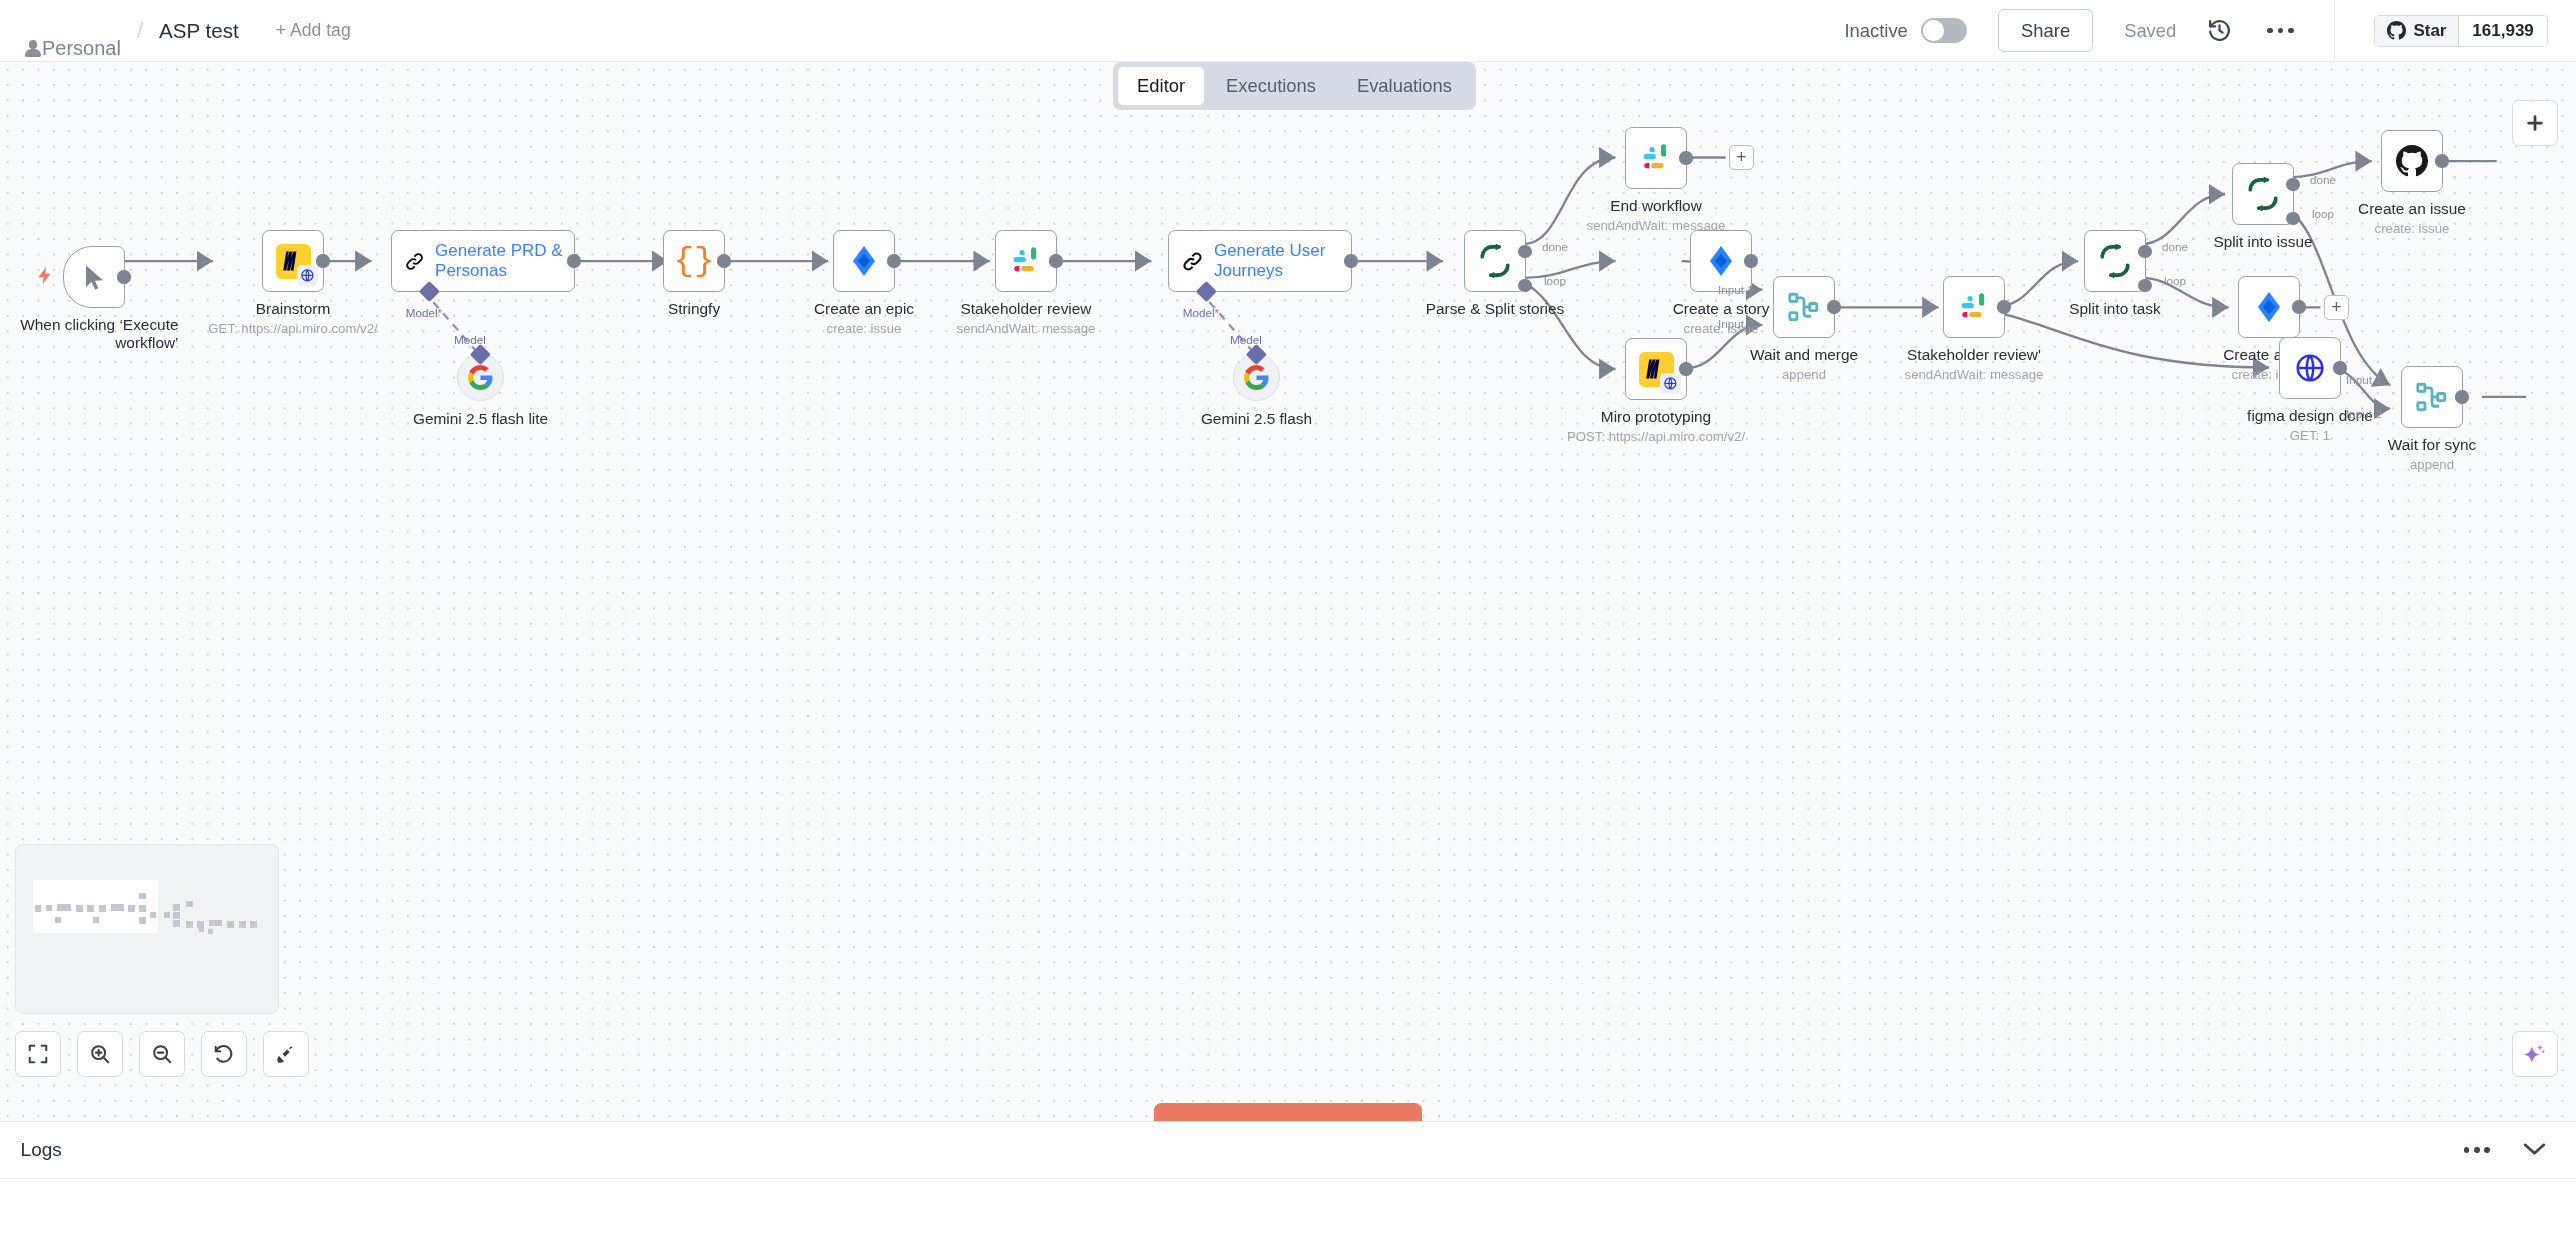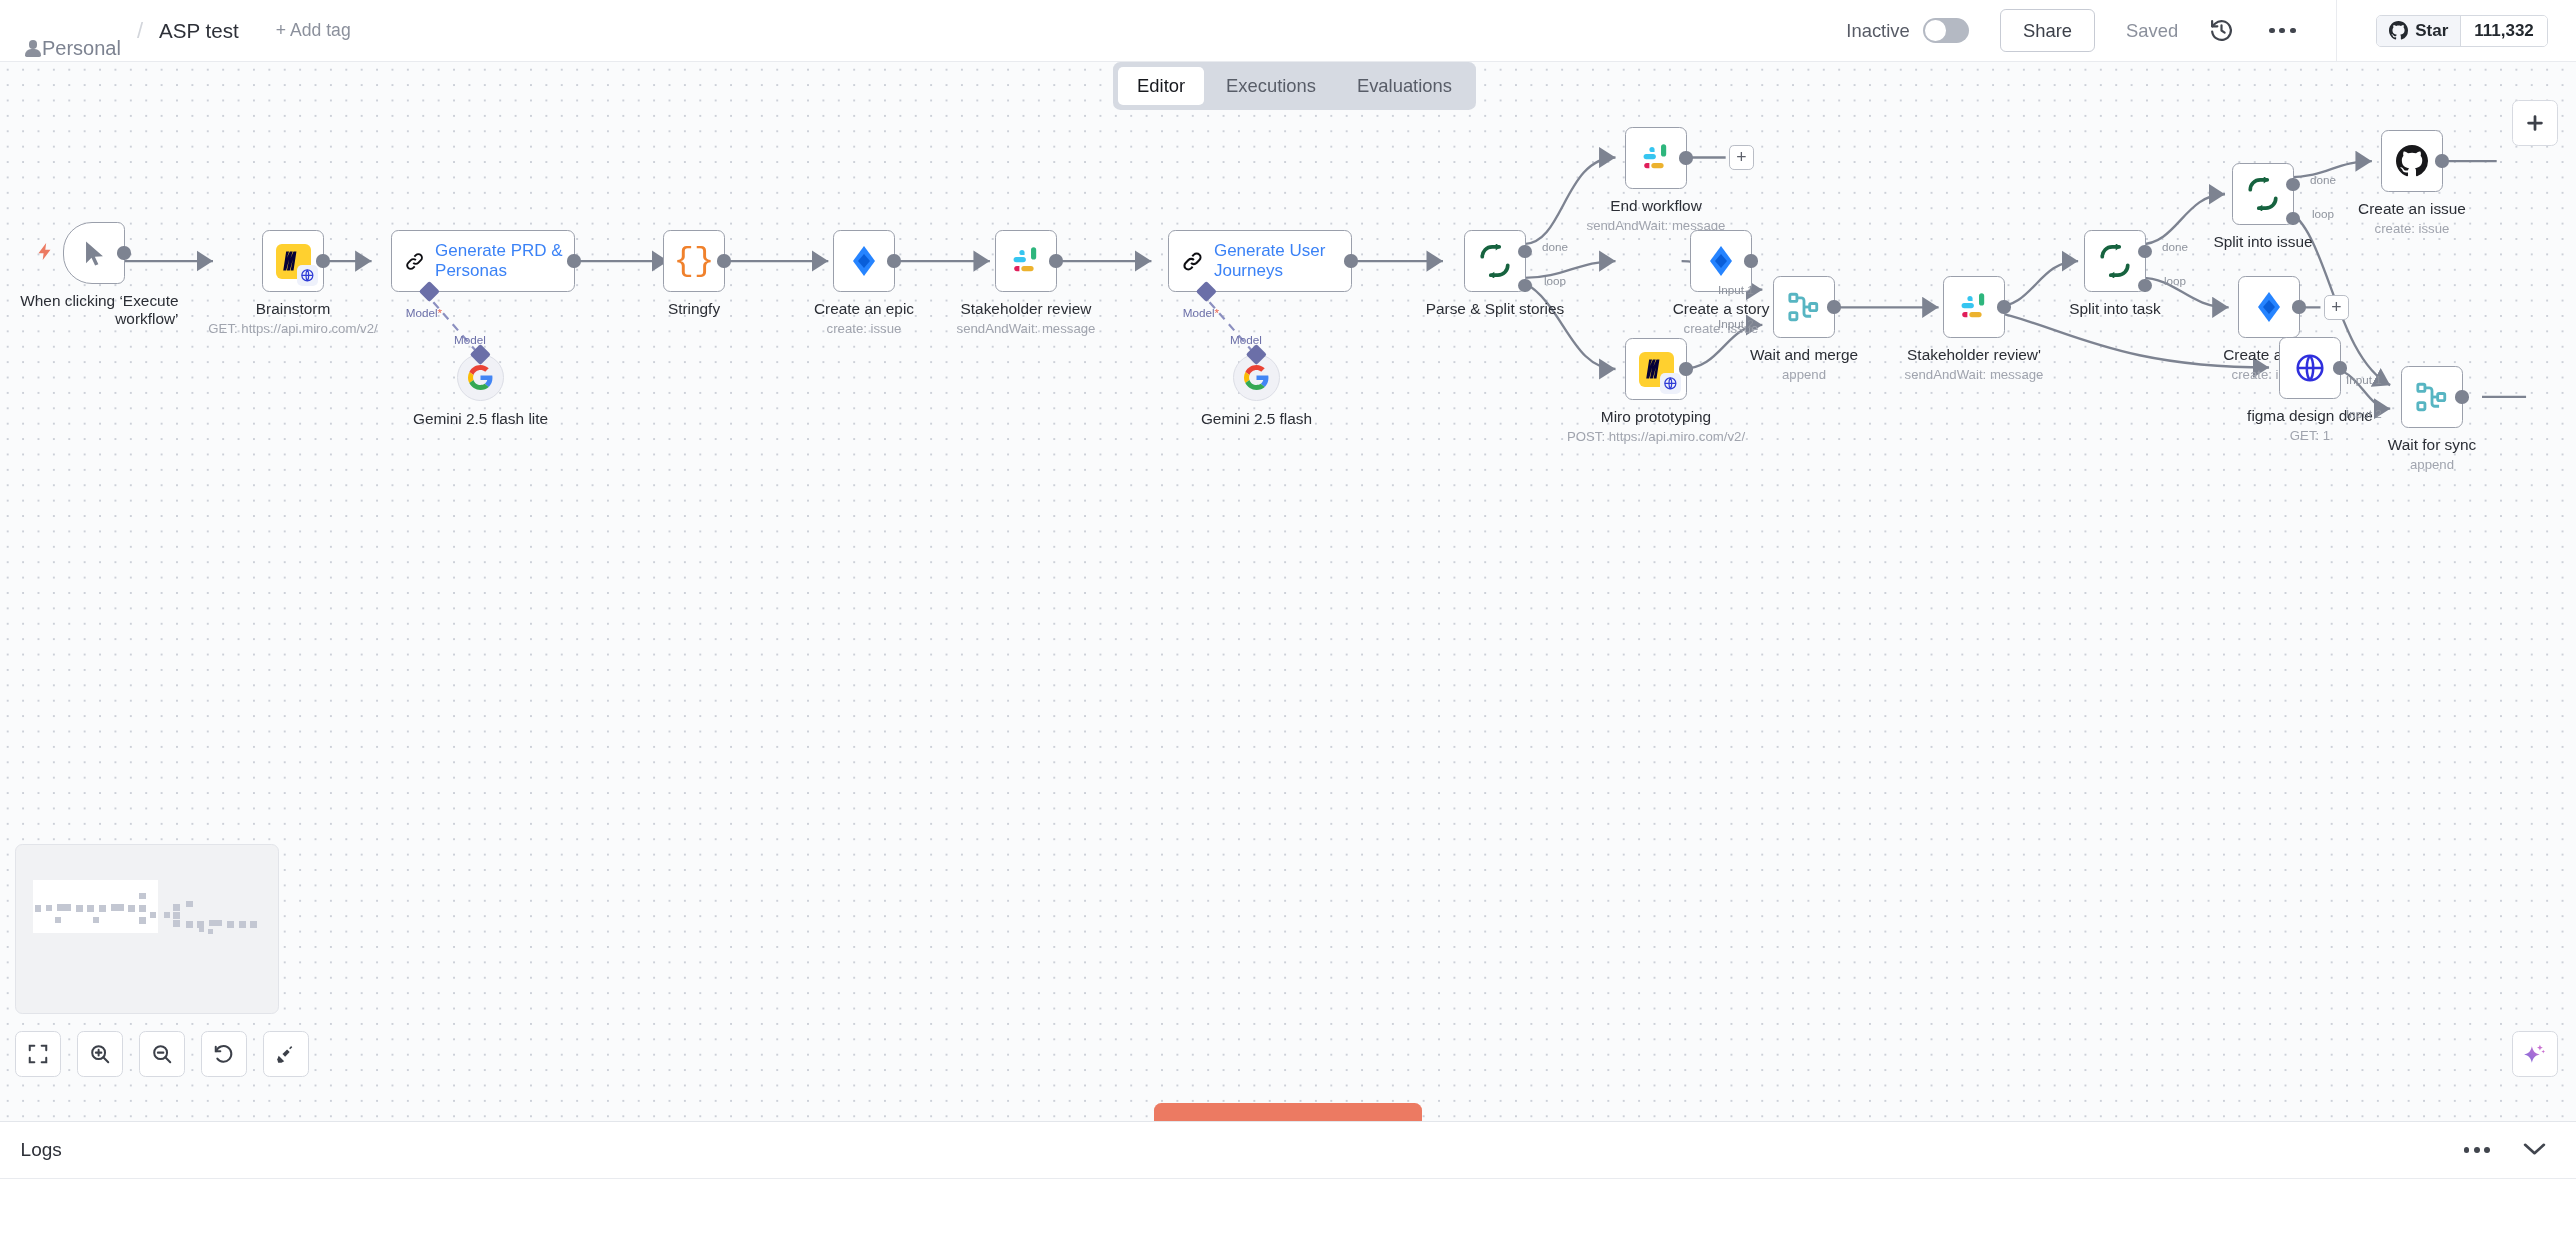--- a/index.html
+++ b/index.html
@@ -221,21 +221,21 @@
         <i></i>
       </span>
     <span class="hdr-divider"></span>
     <span class="gh-group">
       <span class="gh-star">
         <svg width="19" height="19" viewBox="0 0 16 16" fill="#24292f">
           <path d="M8 0C3.58 0 0 3.58 0 8c0 3.54 2.29 6.53 5.47 7.59.4.07.55-.17.55-.38 0-.19-.01-.82-.01-1.49-2.01.37-2.53-.49-2.69-.94-.09-.23-.48-.94-.82-1.13-.28-.15-.68-.52-.01-.53.63-.01 1.08.58 1.23.82.72 1.21 1.87.87 2.33.66.07-.52.28-.87.51-1.07-1.78-.2-3.64-.89-3.64-3.95 0-.87.31-1.59.82-2.15-.08-.2-.36-1.02.08-2.12 0 0 .67-.21 2.2.82.64-.18 1.32-.27 2-.27s1.36.09 2 .27c1.53-1.04 2.2-.82 2.2-.82.44 1.1.16 1.92.08 2.12.51.56.82 1.27.82 2.15 0 3.07-1.87 3.75-3.65 3.95.29.25.54.73.54 1.48 0 1.07-.01 1.93-.01 2.2 0 .21.15.46.55.38A8.01 8.01 0 0 0 16 8c0-4.42-3.58-8-8-8z"></path>
         </svg>
         <span>Star</span>
       </span>
-      <span class="gh-count">111,332</span>
+      <span class="gh-count">161,939</span>
     </span>
   </div>
 </div>
 
 <div class="tabs">
   <div class="tab active">Editor</div>
   <div class="tab">Executions</div>
   <div class="tab">Evaluations</div>
 </div>
 
@@ -291,21 +291,21 @@
 
       <line x1="3380" y1="456" x2="3440" y2="456"></line>
     </g>
 
     <g stroke="#8b8fc0" stroke-width="3" fill="none" stroke-dasharray="11 9">
       <path d="M577,312 L654,400"></path>
       <path d="M1634,312 L1711,400"></path>
     </g>
   </svg>
 
-  <div class="node" style="left:63px; top:160px;">
+  <div class="node" style="left:63px; top:184px;">
     <div class="nbox trig">
       <svg width="29" height="29" viewBox="0 0 24 24" fill="#7d8391">
         <path d="M5 2 L5 20 L9.5 15.5 L12.5 22 L15.2 20.8 L12.3 14.6 L19 14.3 Z"></path>
       </svg>
       <span class="out-dot"></span>
       <svg style="position:absolute;left:-29px;top:16px;" width="20.6" height="25" viewBox="0 0 24 24" fill="#ec7a62">
         <path d="M13 2 L4 14 h6 l-1 8 9-12 h-6 z"></path>
       </svg>
     </div>
     <div class="nlabel two" style="width:169px;">When clicking ‘Execute workflow’</div>

